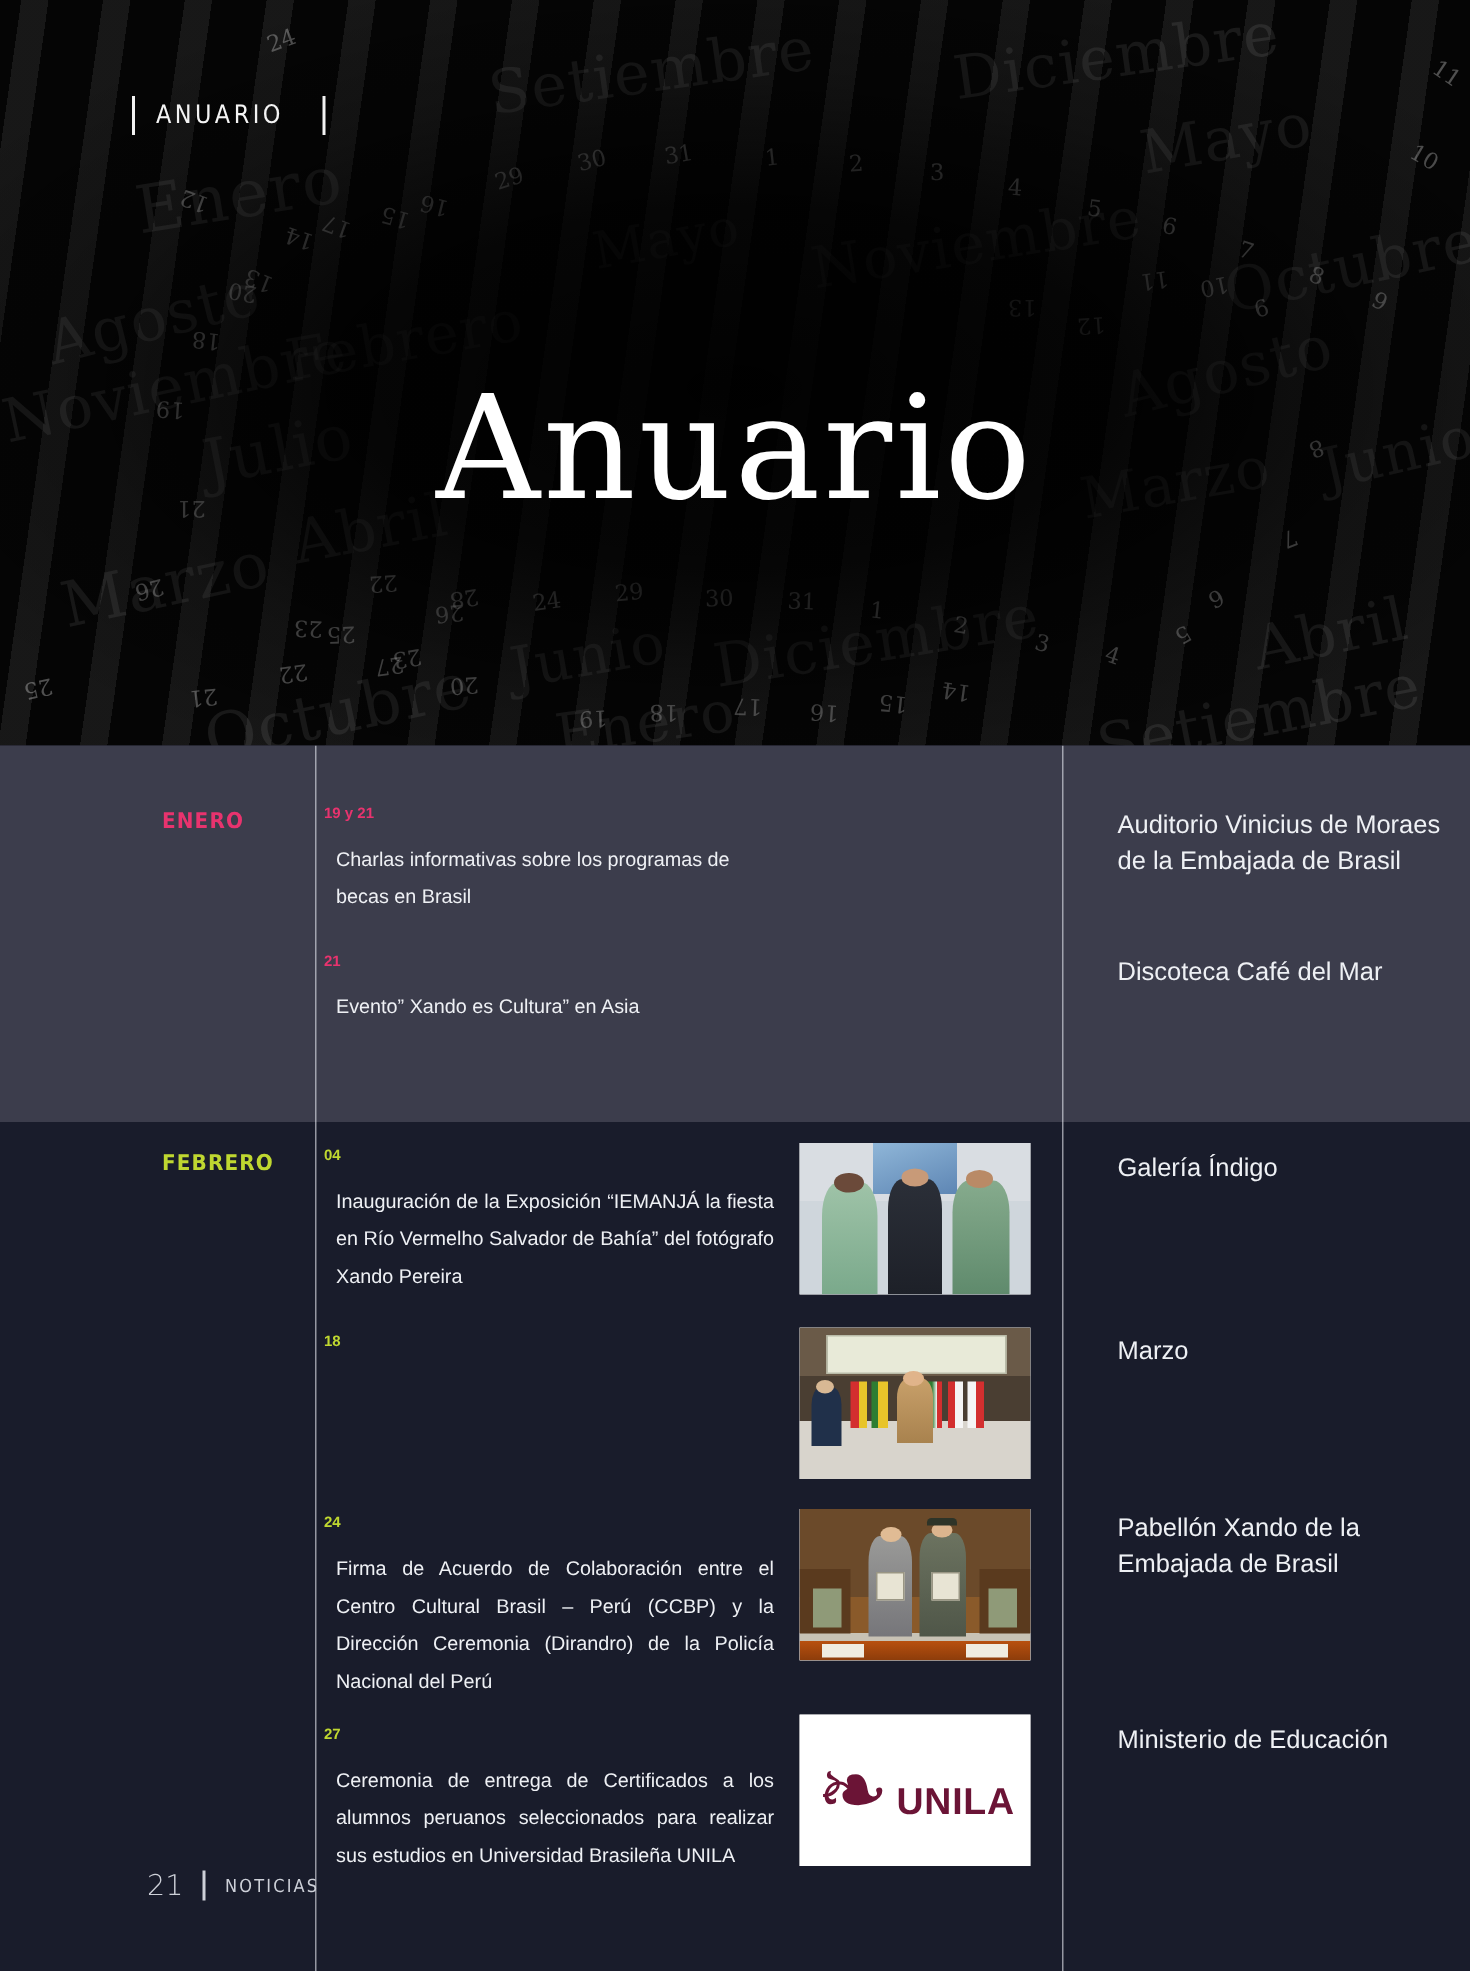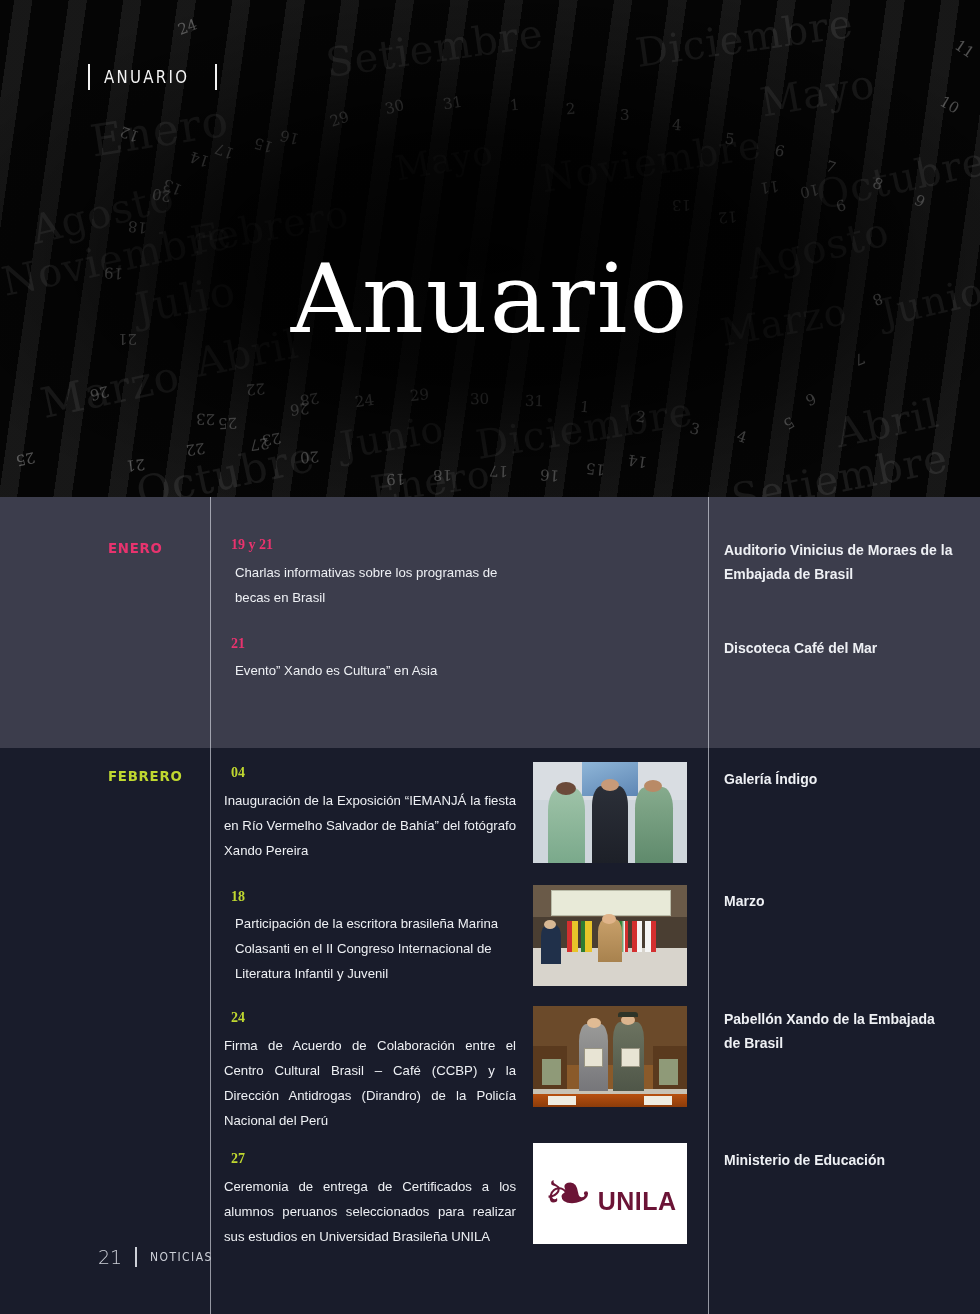--- a/index.html
+++ b/index.html
@@ -128,46 +128,46 @@
     font-size: 14.5px;
     font-weight: 700;
     letter-spacing: 0.8px;
     font-family: "DejaVu Sans", sans-serif;
     transform: scaleX(0.92);
     transform-origin: left center;
   }
 
   .entry-day {
     position: absolute;
-    left: 231px;
-    font-size: 14px;
+    left: 216px;
+    font-size: 10px;
     font-weight: 700;
-    font-family: Liberation Serif, serif;
+    font-family: Liberation Sans, sans-serif;
   }
   .entry-text {
     position: absolute;
     left: 224px;
     width: 292px;
     color: #eef0f4;
     font-size: 13.2px;
     line-height: 25px;
     font-family: "Liberation Sans", sans-serif;
     font-weight: 300;
     text-align: justify;
   }
-  .entry-text.nojust { text-align: left; margin-left: 11px; }
+  .entry-text.nojust { text-align: left; }
 
   .venue {
     position: absolute;
-    left: 724px;
+    left: 745px;
     width: 230px;
     color: #eef0f4;
-    font-size: 14px;
+    font-size: 17px;
     line-height: 24px;
-    font-weight: 700;
+    font-weight: 400;
   }
 
   
   .thumb {
     position: absolute;
     overflow: hidden;
     background: #ffffff;
   }
 
   
@@ -435,39 +435,38 @@
         <div class="p-l-h"></div>
         <div class="p-c"></div>
         <div class="p-c-h"></div>
         <div class="p-r"></div>
         <div class="p-r-h"></div>
       </div>
     </div>
     <div class="venue" style="top:19px">Galería Índigo</div>
 
     <div class="entry-day" style="top:141px;color:#bfd730">18</div>
-    <div class="entry-text nojust" style="top:163px">Participación de la escritora brasileña Marina Colasanti en el II Congreso Internacional de Literatura Infantil y Juvenil</div>
     <div class="thumb" style="left:533px;top:137px;width:154px;height:101px">
       <div class="photo ph2">
         <div class="banner"></div>
         <div class="fl f1"></div>
         <div class="fl f2"></div>
         <div class="fl f3"></div>
         <div class="fl f4"></div>
         <div class="fl f5"></div>
         <div class="lady"></div>
         <div class="lady-h"></div>
         <div class="spk"></div>
         <div class="spk-h"></div>
       </div>
     </div>
     <div class="venue" style="top:141px">Marzo</div>
 
     <div class="entry-day" style="top:262px;color:#bfd730">24</div>
-    <div class="entry-text" style="top:285px">Firma de Acuerdo de Colaboración entre el Centro Cultural Brasil – Café (CCBP) y la Dirección Antidrogas (Dirandro) de la Policía Nacional del Perú</div>
+    <div class="entry-text" style="top:285px">Firma de Acuerdo de Colaboración entre el Centro Cultural Brasil – Perú (CCBP) y la Dirección Ceremonia (Dirandro) de la Policía Nacional del Perú</div>
     <div class="thumb" style="left:533px;top:258px;width:154px;height:101px">
       <div class="photo ph3">
         <div class="benchL"></div>
         <div class="benchR"></div>
         <div class="chair1"></div>
         <div class="chair2"></div>
         <div class="m-l"></div>
         <div class="m-l-h"></div>
         <div class="m-r"></div>
         <div class="m-r-h"></div>

